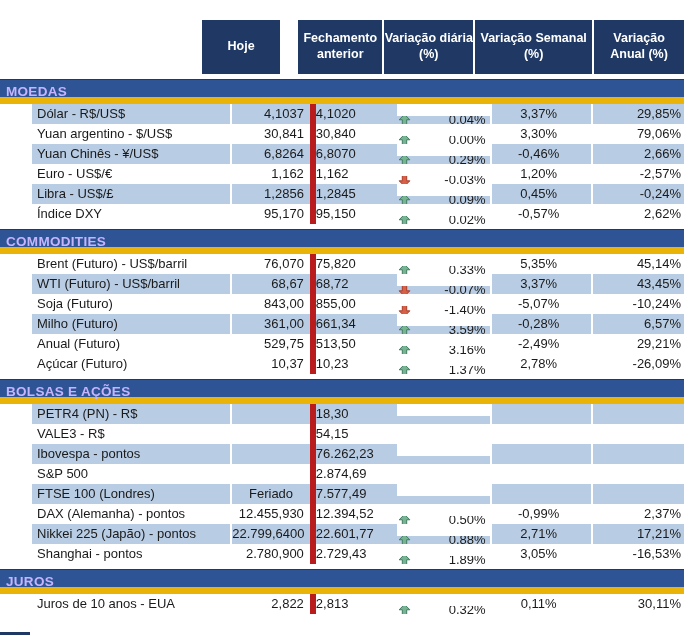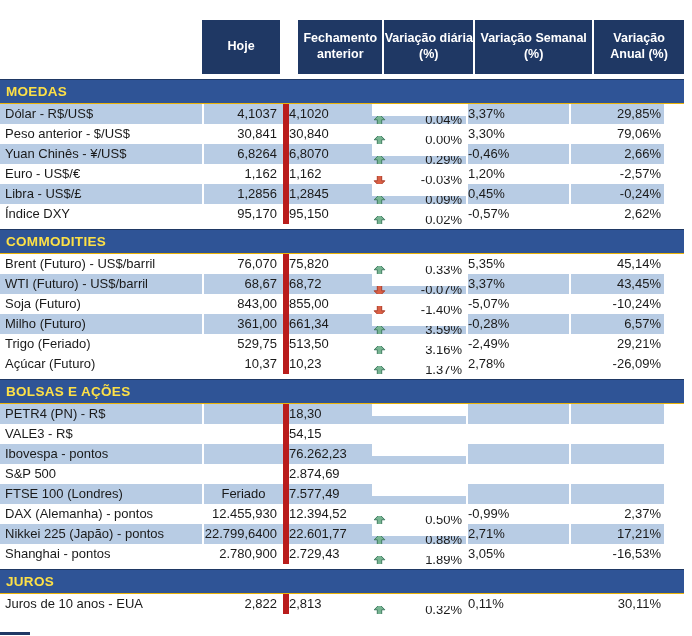--- a/index.html
+++ b/index.html
@@ -19,38 +19,38 @@
     display:flex; align-items:center; justify-content:center; text-align:center;
     box-sizing:border-box; border-left:2px solid #ffffff; line-height:1.25;
     white-space:pre-line;
   }
   .hcell:first-child { border-left:none; }
   .w-hoje { width:81px; } .w-fech { width:89px;margin-left:16px; } .w-diaria { width:94px; }
   .w-semanal { width:123px; } .w-anual { width:95px; }
 
   
   .section-bar {
-    height:25px; margin-top:5px; background:#2F5496; color:#fde047;
+    height:25px; margin-top:5px; background:#2F5496; color:#c4b5fd;
     font-weight:bold; font-size:13.5px; line-height:23px; padding-left:6px;
-    box-sizing:border-box; border-top:1px solid #1F3864; border-bottom:1px solid #eab308;
+    box-sizing:border-box; border-top:1px solid #1F3864; border-bottom:7px solid #eab308;
     letter-spacing:.3px;
   }
 
   
   .row { display:flex; height:20px; line-height:20px; font-size:13px; }
   .row .c { box-sizing:border-box; background:#ffffff; overflow:hidden; white-space:nowrap; }
   .row.shaded .c { background:#B8CCE4; }
-  .c.label   { width:202px; padding-left:5px; }
+  .c.label   { width:202px; padding-left:5px;margin-left:32px; }
   .c.hoje    { width:81px;  text-align:right; padding-right:6px; border-left:2px solid #fff; }
   .c.hoje.center { text-align:center; padding-right:0; }
   .c.fech    { width:89px;  text-align:left; padding-right:3px; border-left:6px solid #b91c1c; }
   .c.diaria  { width:94px;  display:flex; align-items:center;margin-top:12px; }
   .c.diaria .arrow { width:15px; height:16px; margin-left:1px; display:flex; align-items:center; }
   .c.diaria .val   { flex:1; text-align:right; padding-right:4px; }
-  .c.semanal { width:103px; text-align:left; padding-right:5px; border-left:2px solid #fff; }
+  .c.semanal { width:103px; text-align:center; padding-right:5px; border-left:2px solid #fff; }
   .c.anual   { width:95px;  text-align:right; padding-right:3px; border-left:2px solid #fff; }
 
   
   .footer { margin-top:21px; padding-left:5px; font-size:13px; height:20px; line-height:20px; }
   .footer b { font-weight:bold; }
   .bottom-mark { position:absolute; left:0; bottom:1px; width:30px; height:3px; background:#1F3864; }
 </style>
 </head>
 <body>
 
@@ -80,21 +80,21 @@
             <svg viewBox="0 0 16 17" width="13" height="15" aria-hidden="true">
     <path d="M8 1 L14.6 7.6 H10.7 V15.5 H5.3 V7.6 H1.4 Z" fill="#76B491" stroke="#3E7A60" stroke-width="1.2" stroke-linejoin="round"></path>
   </svg>
           </span>
       <span class="val">0,04%</span>
     </div>
     <div class="c semanal">3,37%</div>
     <div class="c anual">29,85%</div>
   </div>
       <div class="row">
-    <div class="c label">Peso anterior - $/US$</div>
+    <div class="c label">Yuan argentino - $/US$</div>
     <div class="c hoje">30,841</div>
     <div class="c fech">30,840</div>
     <div class="c diaria">
       <span class="arrow">
             <svg viewBox="0 0 16 17" width="13" height="15" aria-hidden="true">
     <path d="M8 1 L14.6 7.6 H10.7 V15.5 H5.3 V7.6 H1.4 Z" fill="#76B491" stroke="#3E7A60" stroke-width="1.2" stroke-linejoin="round"></path>
   </svg>
           </span>
       <span class="val">0,00%</span>
     </div>
@@ -218,21 +218,21 @@
             <svg viewBox="0 0 16 17" width="13" height="15" aria-hidden="true">
     <path d="M8 1 L14.6 7.6 H10.7 V15.5 H5.3 V7.6 H1.4 Z" fill="#76B491" stroke="#3E7A60" stroke-width="1.2" stroke-linejoin="round"></path>
   </svg>
           </span>
       <span class="val">3,59%</span>
     </div>
     <div class="c semanal">-0,28%</div>
     <div class="c anual">6,57%</div>
   </div>
       <div class="row">
-    <div class="c label">Trigo (Feriado)</div>
+    <div class="c label">Anual (Futuro)</div>
     <div class="c hoje">529,75</div>
     <div class="c fech">513,50</div>
     <div class="c diaria">
       <span class="arrow">
             <svg viewBox="0 0 16 17" width="13" height="15" aria-hidden="true">
     <path d="M8 1 L14.6 7.6 H10.7 V15.5 H5.3 V7.6 H1.4 Z" fill="#76B491" stroke="#3E7A60" stroke-width="1.2" stroke-linejoin="round"></path>
   </svg>
           </span>
       <span class="val">3,16%</span>
     </div>

